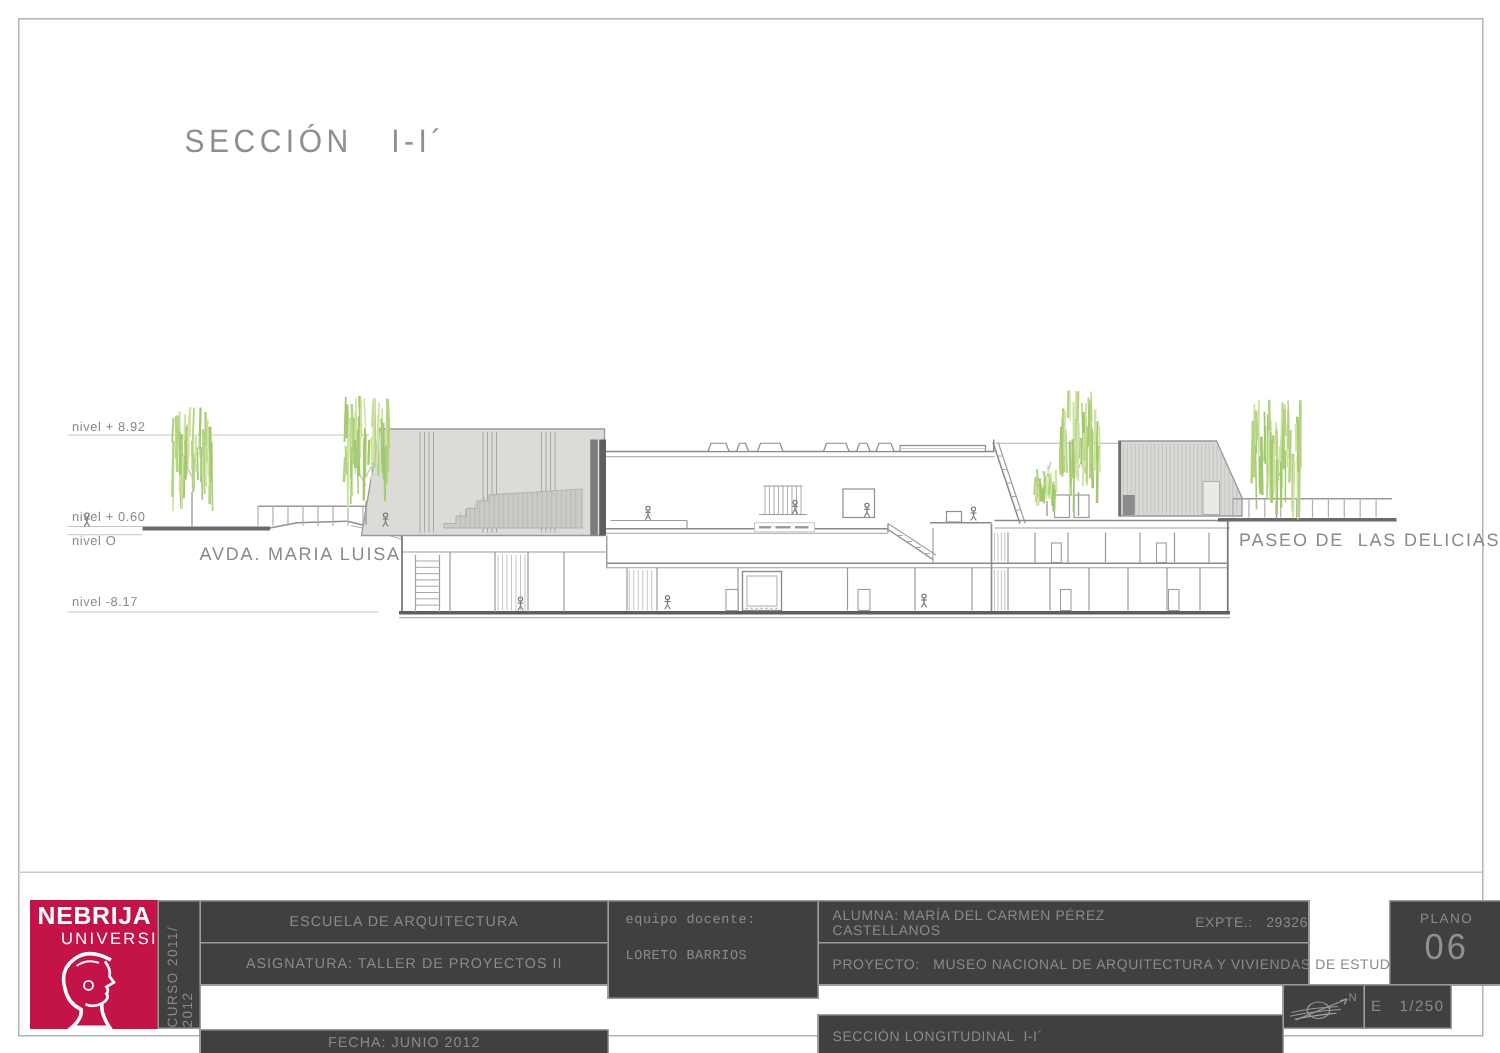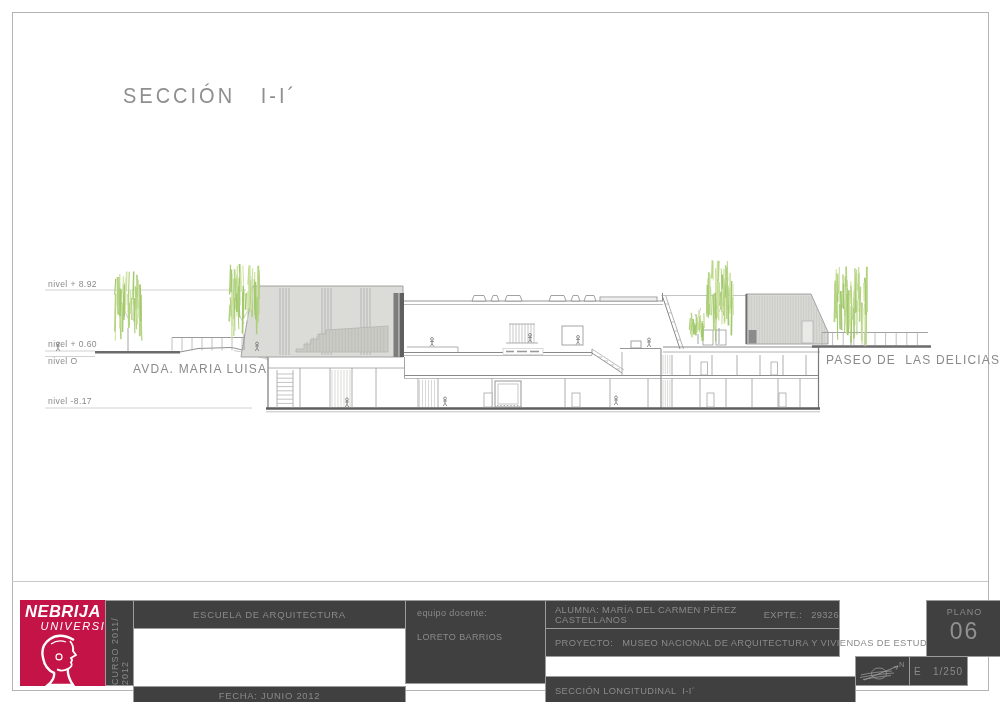--- a/index.html
+++ b/index.html
@@ -9,30 +9,30 @@
          border:1px solid #b3b3b3;}
   .tb-sep{position:absolute;left:12px;top:581px;width:976px;height:1px;background:#c9c9c9;}
   .pre{white-space:pre;}
   .sheet-title{position:absolute;left:123px;top:84px;font-size:20px;letter-spacing:3px;
                color:#8f8f8f;font-weight:400;transform:scaleY(1.08);}
   svg text{font-family:"Liberation Sans",sans-serif;}
 
   
   .cell{position:absolute;box-sizing:border-box;border:1px solid #9c9c9c;color:#8a8a8a;background:#404040;}
   .logo{left:20px;top:600px;width:86px;height:86px;background:#c41347;border:none;
-        display:flex;flex-direction:column;align-items:center;overflow:hidden;font-style:italic;}
+        display:flex;flex-direction:column;align-items:center;overflow:hidden;}
   .logo .n1{color:#fff;font-weight:bold;font-size:16.5px;letter-spacing:.5px;margin-top:3px;line-height:1;}
   .logo .n2{color:#fff;font-size:11px;letter-spacing:1.6px;line-height:1.15;margin-left:48px;}
   .curso{left:105px;top:600px;width:29px;height:86px;display:flex;align-items:center;justify-content:center;}
   .curso span{writing-mode:vertical-rl;transform:rotate(180deg);font-size:9px;letter-spacing:1px;color:#8a8a8a;}
   .c-row{left:133px;width:273px;height:29px;display:flex;align-items:center;justify-content:center;
          font-size:9.5px;letter-spacing:.7px;}
-  .equipo{left:405px;top:600px;width:141px;height:84px;font-size:9px;letter-spacing:.4px;padding:7px 0 0 11px;}
+  .equipo{left:405px;top:600px;width:141px;height:66px;font-size:9px;letter-spacing:.4px;padding:7px 0 0 11px;font-family:Liberation Mono, monospace;}
   .equipo .names{margin-top:13px;line-height:1.45;}
-  .e-row{left:545px;width:295px;height:29px;display:flex;align-items:center;font-size:9.3px;
+  .e-row{left:545px;width:328px;height:29px;display:flex;align-items:center;font-size:9.3px;
          letter-spacing:.4px;padding-left:9px;}
   .e3{width:311px;}
   .north{left:855px;top:656px;width:55px;height:30px;display:flex;align-items:center;justify-content:center;}
   .plano{left:909px;top:600px;width:77px;height:57px;display:flex;flex-direction:column;align-items:center;margin-left:17px;}
   .plano .pl{font-size:9px;letter-spacing:1px;margin-top:6px;}
   .plano .num{font-size:23px;letter-spacing:2px;color:#909090;margin-top:1px;transform:scaleY(1.05);}
   .escala{left:909px;top:656px;width:59px;height:30px;display:flex;align-items:center;justify-content:center;
           font-size:10px;letter-spacing:1px;}
 </style>
 </head>
@@ -589,20 +589,23 @@
     </svg>
   </div>
 
   <div class="cell curso">
     <span>CURSO 2011/ 2012</span>
   </div>
 
   <div class="cell c-row" style="top:600px;">
     <span>ESCUELA DE ARQUITECTURA</span>
   </div>
+  <div class="cell c-row" style="top:628px;">
+    <span>ASIGNATURA: TALLER DE PROYECTOS II</span>
+  </div>
   <div class="cell c-row" style="top:686px;height:18px;">
     <span>FECHA: JUNIO 2012</span>
   </div>
 
   <div class="cell equipo">
     <div>equipo docente:</div>
     <div class="names">
       <div>LORETO BARRIOS</div>
     </div>
   </div>

